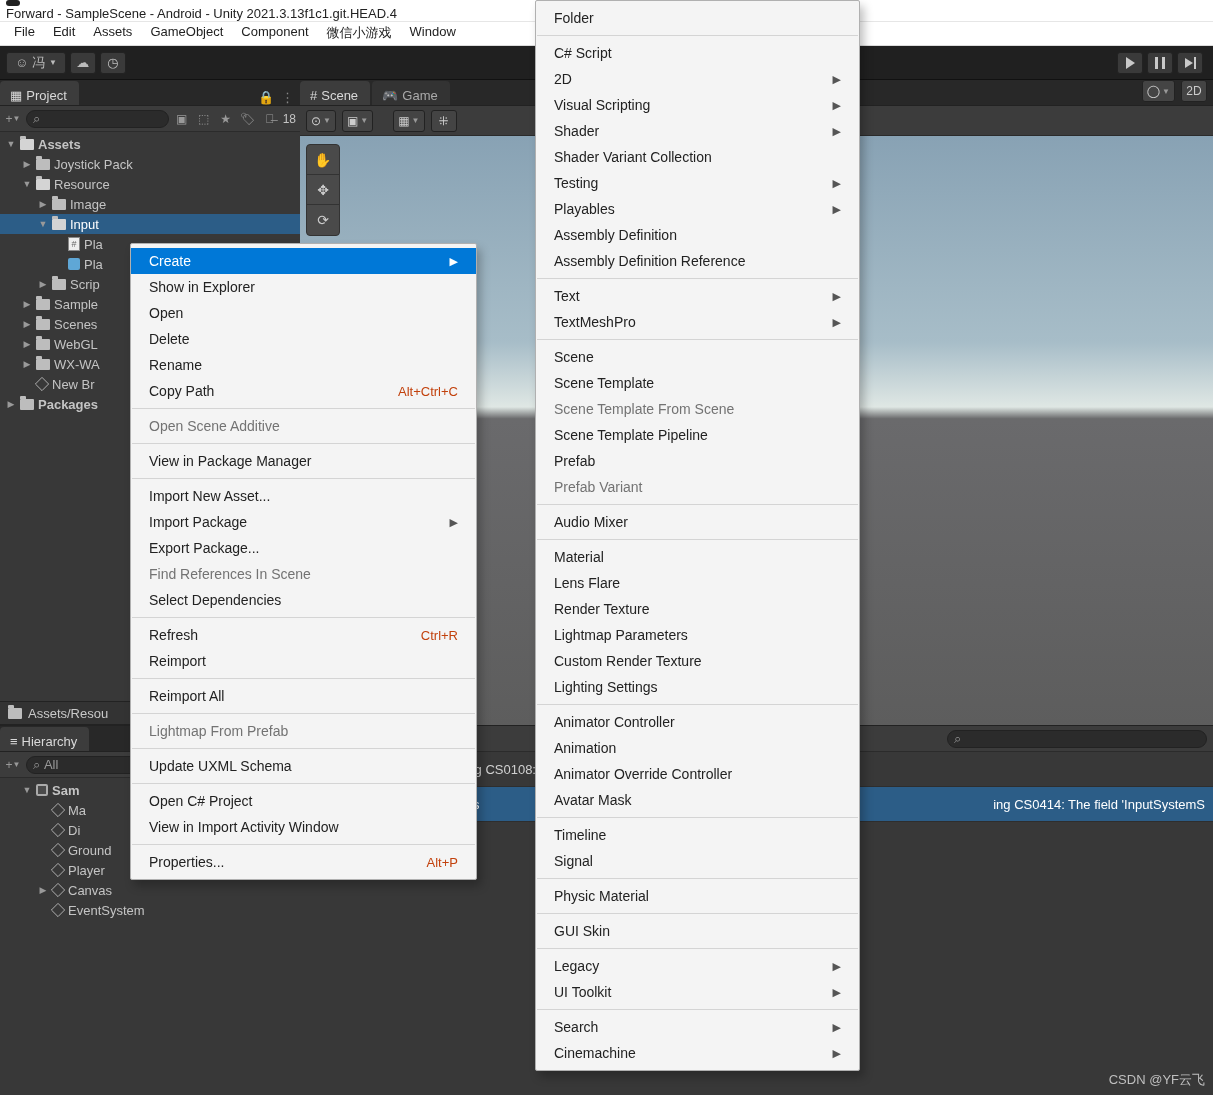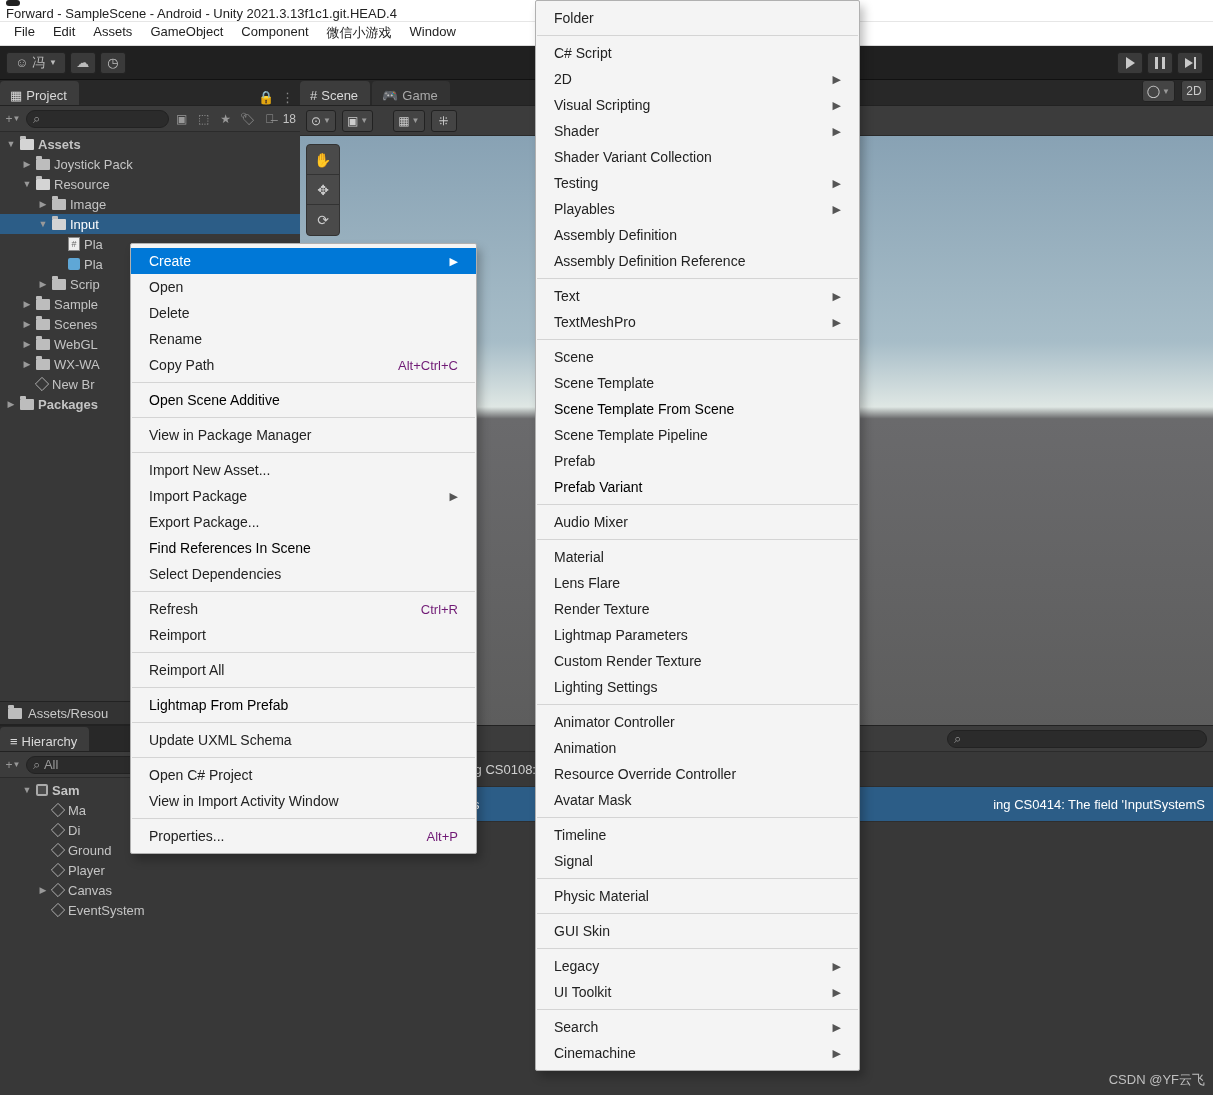--- a/index.html
+++ b/index.html
@@ -158,25 +158,25 @@
   .ctx{
     position:absolute;background:#f4f4f4;border:1px solid #b0b0b0;border-radius:2px;
     box-shadow:4px 6px 10px rgba(0,0,0,.25);
     color:#222;font-size:14px;padding:4px 0;
     z-index:100;
   }
   .ctx .mi{
     height:26px;display:flex;align-items:center;padding:0 18px;justify-content:space-between;gap:30px;
     white-space:nowrap;
   }
-  .ctx .mi.dis{color:#000000;}
+  .ctx .mi.dis{color:#737373;}
   .ctx .mi.hl{background:var(--sel-blue);color:#fff;}
   .ctx .sep{height:1px;background:#d4d4d4;margin:4px 1px;}
   .ctx .sub{color:#555;font-size:11px;}
-  .ctx .shortcut{color:#701a75;font-size:13px;}
+  .ctx .shortcut{color:#c2410c;font-size:13px;}
   .ctx .mi.hl .shortcut,.ctx .mi.hl .sub{color:#fff;}
 
   
   .wm{position:absolute;right:8px;bottom:6px;color:#bfbfbf;font-size:13px;z-index:200;}
 
   
   .play{width:0;height:0;border-left:9px solid #c9c9c9;border-top:6px solid transparent;border-bottom:6px solid transparent;}
   .pause{width:10px;height:12px;border-left:3px solid #c9c9c9;border-right:3px solid #c9c9c9;}
   .step{display:flex;align-items:center;}
   .step .p{width:0;height:0;border-left:8px solid #c9c9c9;border-top:5px solid transparent;border-bottom:5px solid transparent;}
@@ -452,20 +452,23 @@
     </div>
   </div>
 </div>
 
 <div class="ctx" id="ctx1" style="left:130px;top:243px;width:347px;">
     <div class="mi hl">
       <span>Create</span>
       <span class="sub">▶</span>
     </div>
     <div class="mi">
+      <span>Show in Explorer</span>
+    </div>
+    <div class="mi">
       <span>Open</span>
     </div>
     <div class="mi">
       <span>Delete</span>
     </div>
     <div class="mi">
       <span>Rename</span>
     </div>
     <div class="mi">
       <span>Copy Path</span>
@@ -619,21 +622,21 @@
       <span>Lighting Settings</span>
     </div>
     <div class="sep"></div>
     <div class="mi">
       <span>Animator Controller</span>
     </div>
     <div class="mi">
       <span>Animation</span>
     </div>
     <div class="mi">
-      <span>Resource Override Controller</span>
+      <span>Animator Override Controller</span>
     </div>
     <div class="mi">
       <span>Avatar Mask</span>
     </div>
     <div class="sep"></div>
     <div class="mi">
       <span>Timeline</span>
     </div>
     <div class="mi">
       <span>Signal</span>

